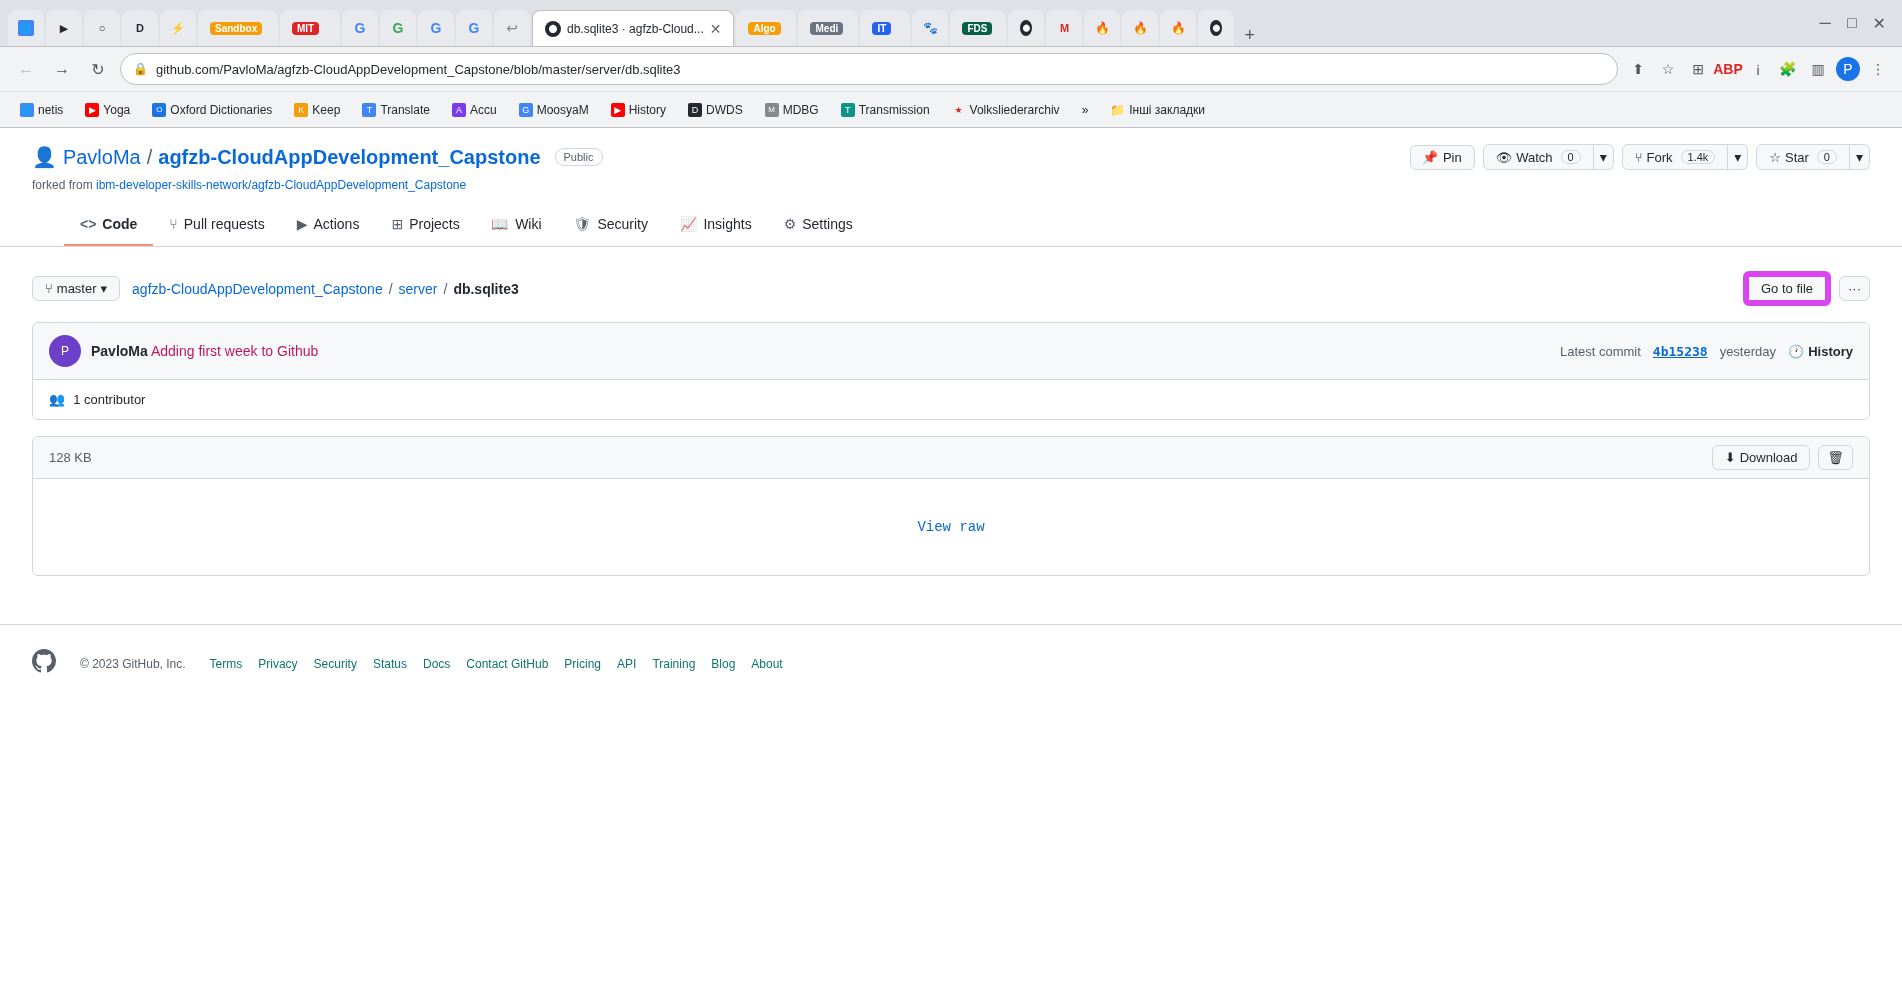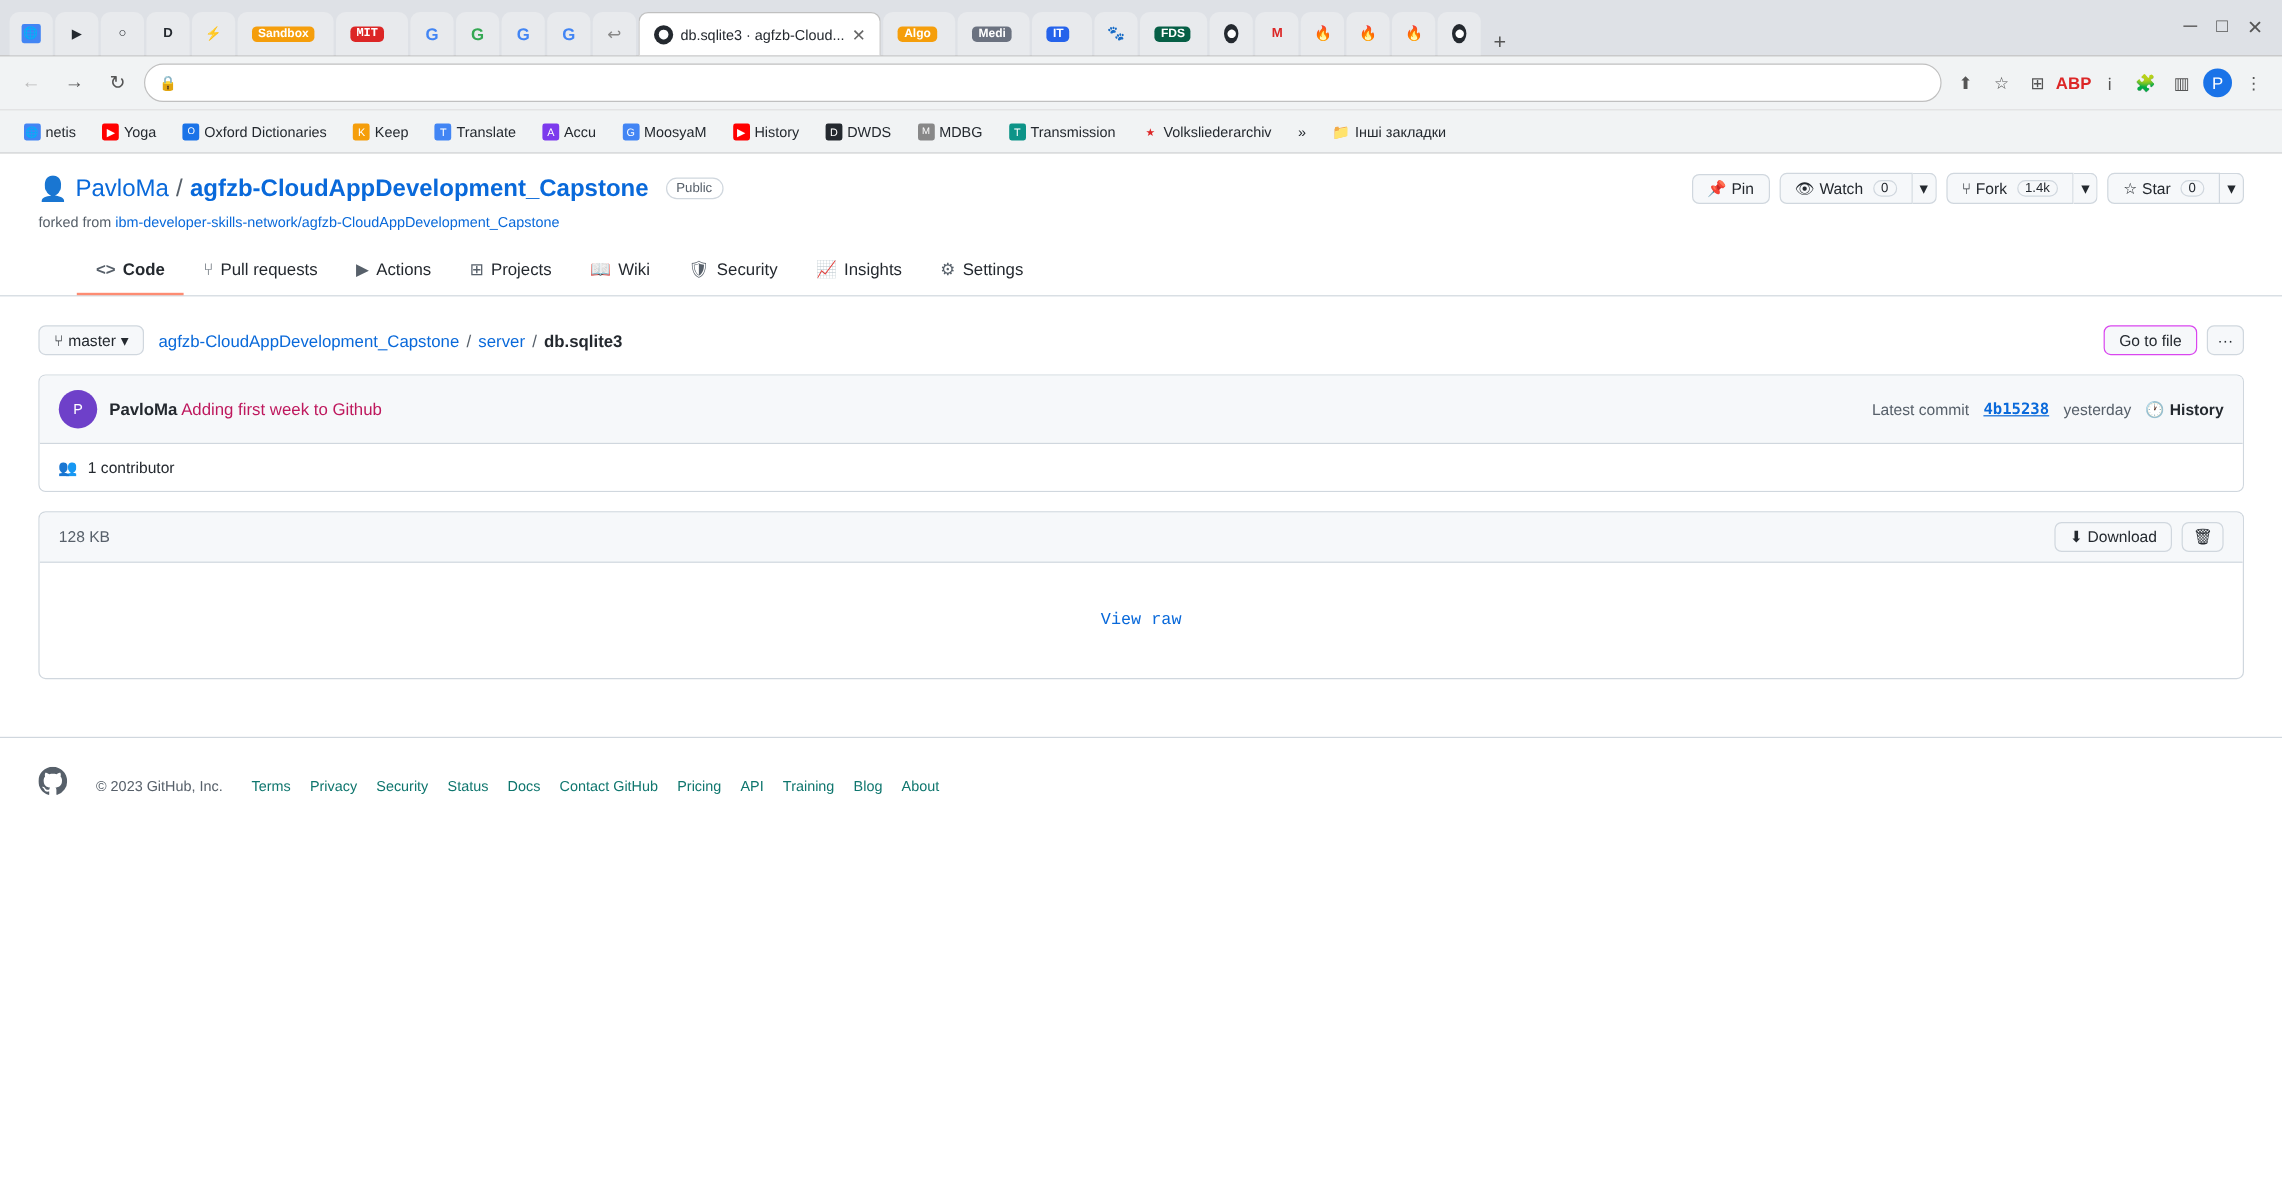--- a/index.html
+++ b/index.html
@@ -58,21 +58,21 @@
 
     
     .file-nav { display: flex; align-items: center; justify-content: space-between; margin-bottom: 16px; }
     .breadcrumb { display: flex; align-items: center; gap: 6px; font-size: 14px; }
     .breadcrumb a { color: #0969da; text-decoration: none; }
     .breadcrumb .separator { color: #57606a; }
     .breadcrumb .current { font-weight: 600; }
     .branch-selector { display: flex; align-items: center; gap: 4px; padding: 4px 12px; border: 1px solid #d0d7de; border-radius: 6px; font-size: 13px; background: #f6f8fa; cursor: pointer; }
     .file-nav-left { display: flex; align-items: center; gap: 12px; }
     .file-nav-right { display: flex; align-items: center; gap: 8px; }
-    .goto-file-btn { padding: 4px 12px; border: 1px solid #d946ef; border-radius: 6px; font-size: 13px; background: #f6f8fa; cursor: pointer; color: #24292f; }
+    .goto-file-btn { padding: 4px 12px; border: 6px solid #d946ef; border-radius: 6px; font-size: 13px; background: #f6f8fa; cursor: pointer; color: #24292f; }
     .more-btn { padding: 4px 8px; border: 1px solid #d0d7de; border-radius: 6px; font-size: 13px; background: #f6f8fa; cursor: pointer; color: #24292f; }
 
     
     .commit-box { border: 1px solid #d0d7de; border-radius: 6px; margin-bottom: 16px; overflow: hidden; }
     .commit-info { display: flex; align-items: center; justify-content: space-between; padding: 12px 16px; background: #f6f8fa; }
     .commit-left { display: flex; align-items: center; gap: 10px; }
     .commit-avatar { width: 32px; height: 32px; border-radius: 50%; background: #6e40c9; display: flex; align-items: center; justify-content: center; color: #fff; font-size: 12px; flex-shrink: 0; }
     .commit-meta { font-size: 14px; }
     .commit-author { font-weight: 600; color: #24292f; }
     .commit-message { color: #be185d; text-align: center; }
@@ -135,21 +135,21 @@
           <span style="font-size:11px;font-weight:bold;">D</span>
         </div>
         <div class="browser-tab inactive" style="min-width:36px;max-width:36px;justify-content:center;">
           <span style="font-size:11px;">⚡</span>
         </div>
 
         <div class="browser-tab inactive" style="min-width:80px;max-width:90px;">
           <span class="tab-badge-sandbox">Sandbox</span>
         </div>
 
-        <div class="browser-tab inactive" style="min-width:60px;max-width:70px;font-family:Liberation Mono, monospace;">
+        <div class="browser-tab inactive" style="min-width:60px;max-width:70px;">
           <span class="tab-badge-mit">MIT</span>
         </div>
 
         <div class="browser-tab inactive" style="min-width:36px;max-width:36px;justify-content:center;">
           <span style="font-size:14px;color:#4285f4;font-weight:bold;">G</span>
         </div>
         <div class="browser-tab inactive" style="min-width:36px;max-width:36px;justify-content:center;">
           <span style="font-size:14px;color:#34a853;font-weight:bold;">G</span>
         </div>
         <div class="browser-tab inactive" style="min-width:36px;max-width:36px;justify-content:center;">
@@ -214,20 +214,21 @@
       <span style="font-size:16px;color:#555;cursor:pointer;">✕</span>
     </div>
   </div>
 
   <div class="browser-toolbar">
     <button class="nav-btn disabled">←</button>
     <button class="nav-btn">→</button>
     <button class="nav-btn">↻</button>
     <div class="address-bar">
       <span class="lock-icon">🔒</span>
+      <input type="text" value="github.com/PavloMa/agfzb-CloudAppDevelopment_Capstone/blob/master/server/db.sqlite3" style="">
     </div>
     <div class="address-bar-actions">
       <div class="addr-icon">⬆</div>
       <div class="addr-icon">☆</div>
       <div class="addr-icon">⊞</div>
       <div class="addr-icon" style="color:#dc2626;font-weight:bold;">ABP</div>
       <div class="addr-icon">ℹ</div>
       <div class="addr-icon">🧩</div>
       <div class="addr-icon">▥</div>
       <div class="addr-icon" style="background:#1a73e8;border-radius:50%;color:#fff;width:24px;height:24px;">P</div>

